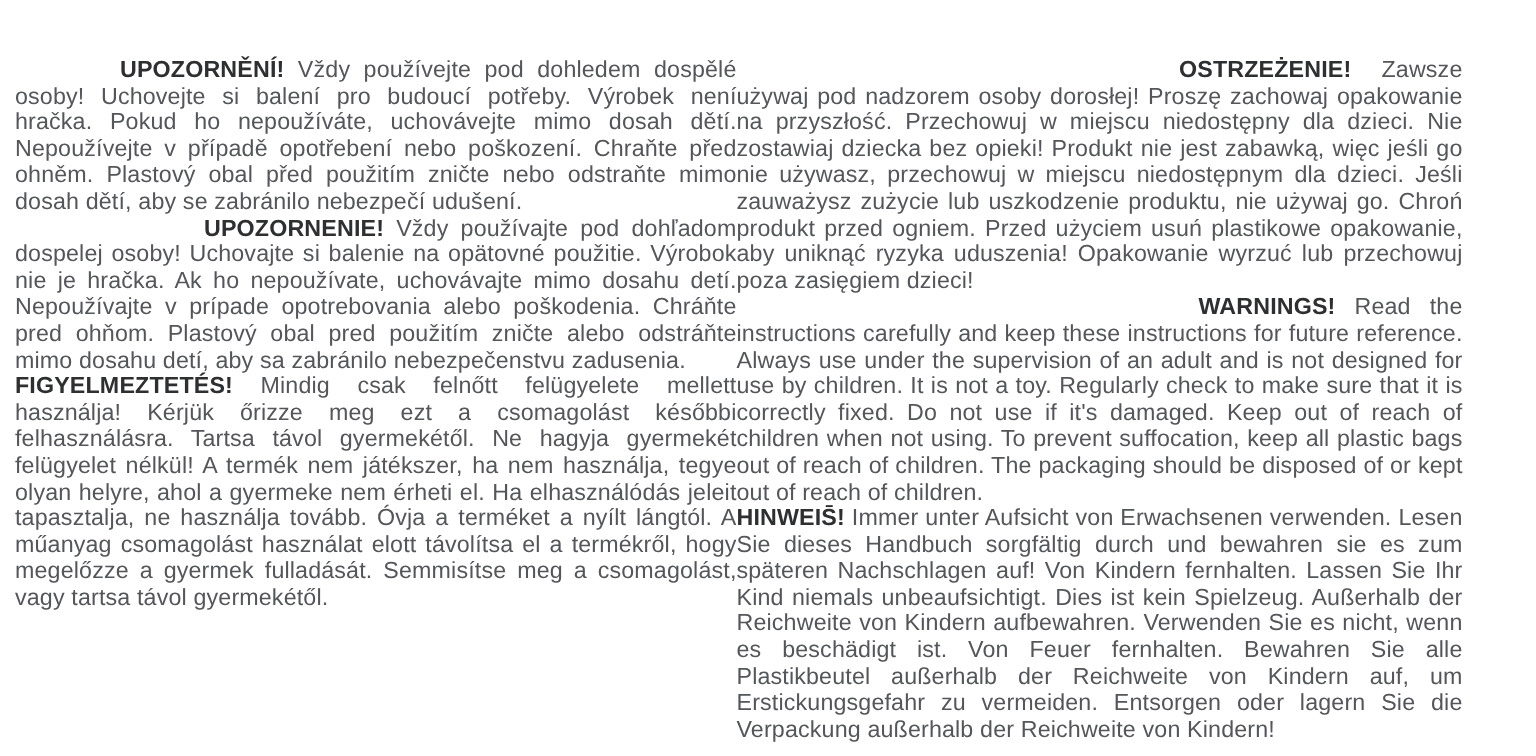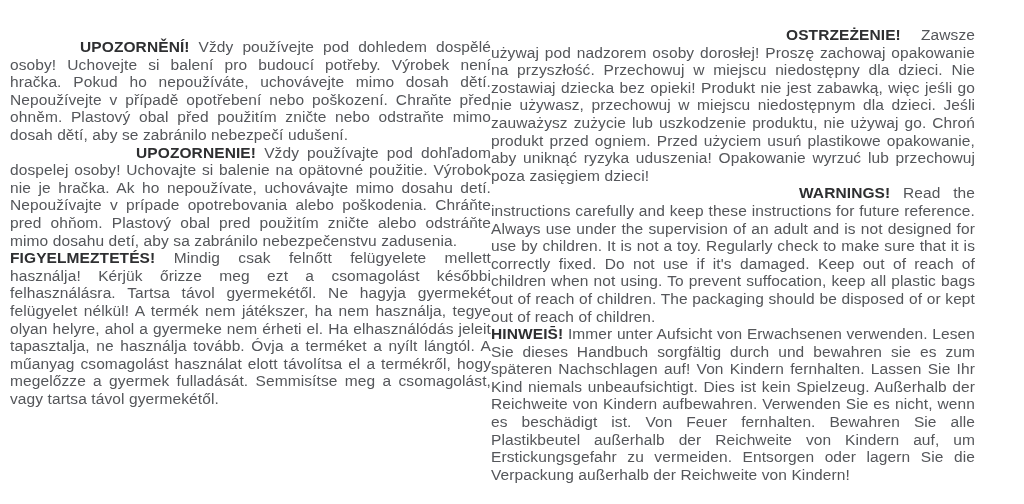--- a/index.html
+++ b/index.html
@@ -24,21 +24,21 @@
   }
   .col {
     box-sizing: border-box;
   }
   .col-left {
     width: 481px;
     padding-top: 38px;
   }
   .col-right {
     width: 484px;
-    padding-top: 26px;
+    padding-top: 38px;
   }
   p.warning {
     margin: 0;
     text-align: justify;
     font-size: 15.5px;
     line-height: 17.6px;
     color: #54565a;
     letter-spacing: 0.1px;
   }
   p.warning .hd {

